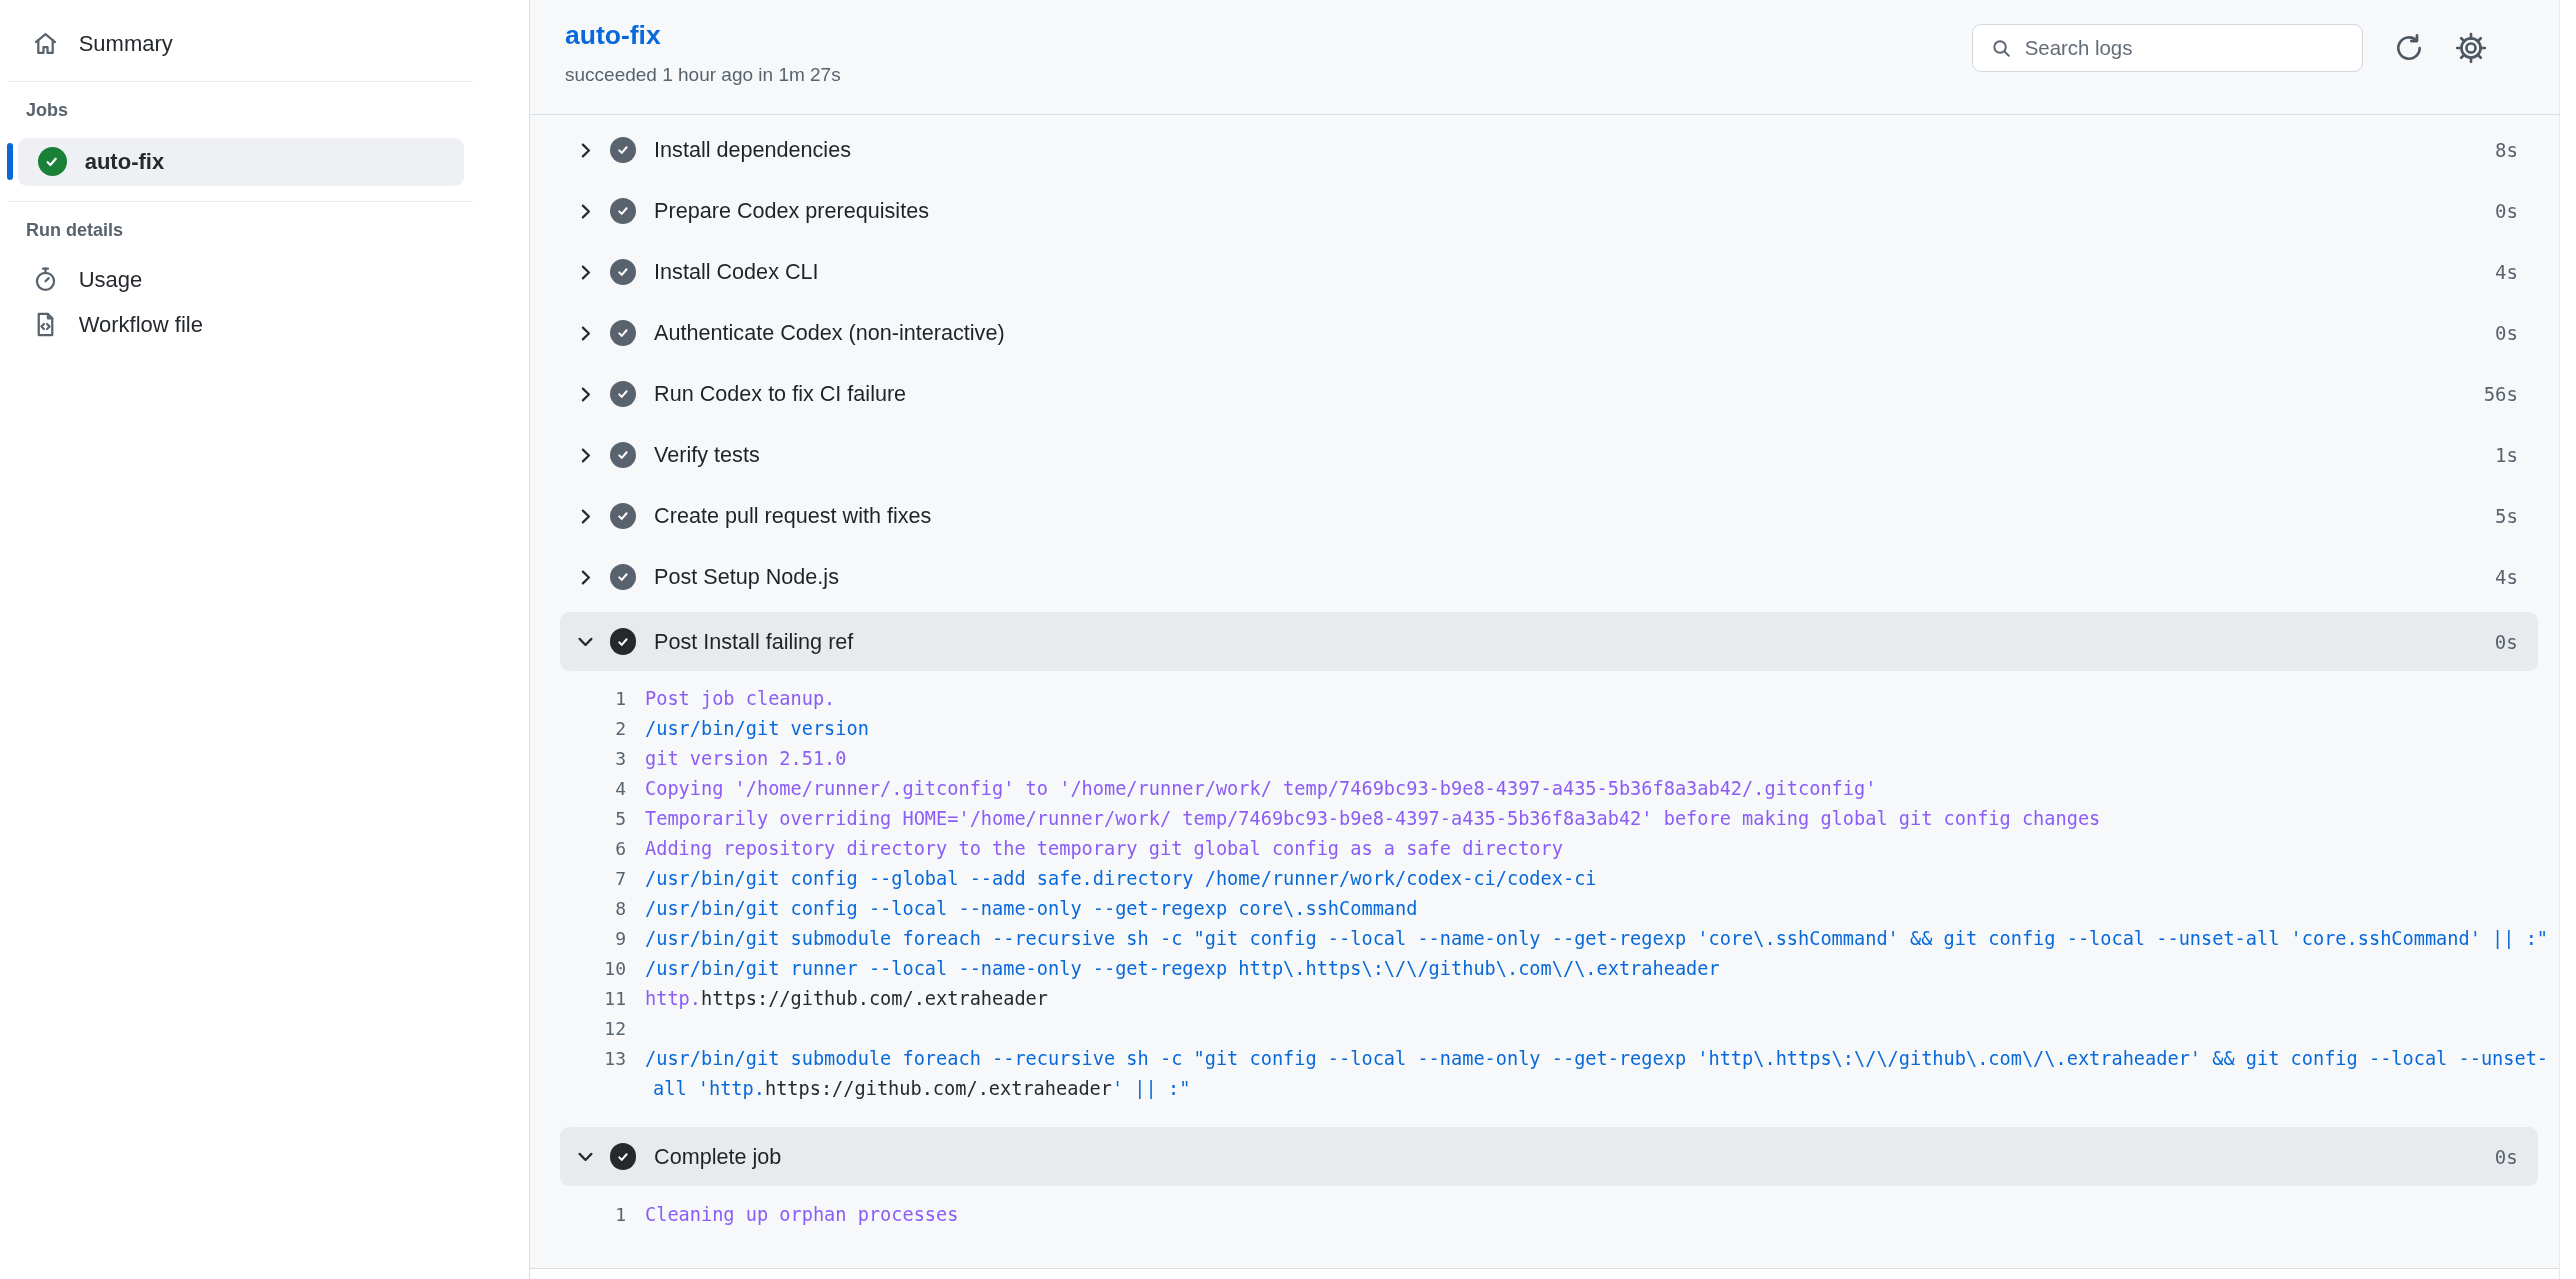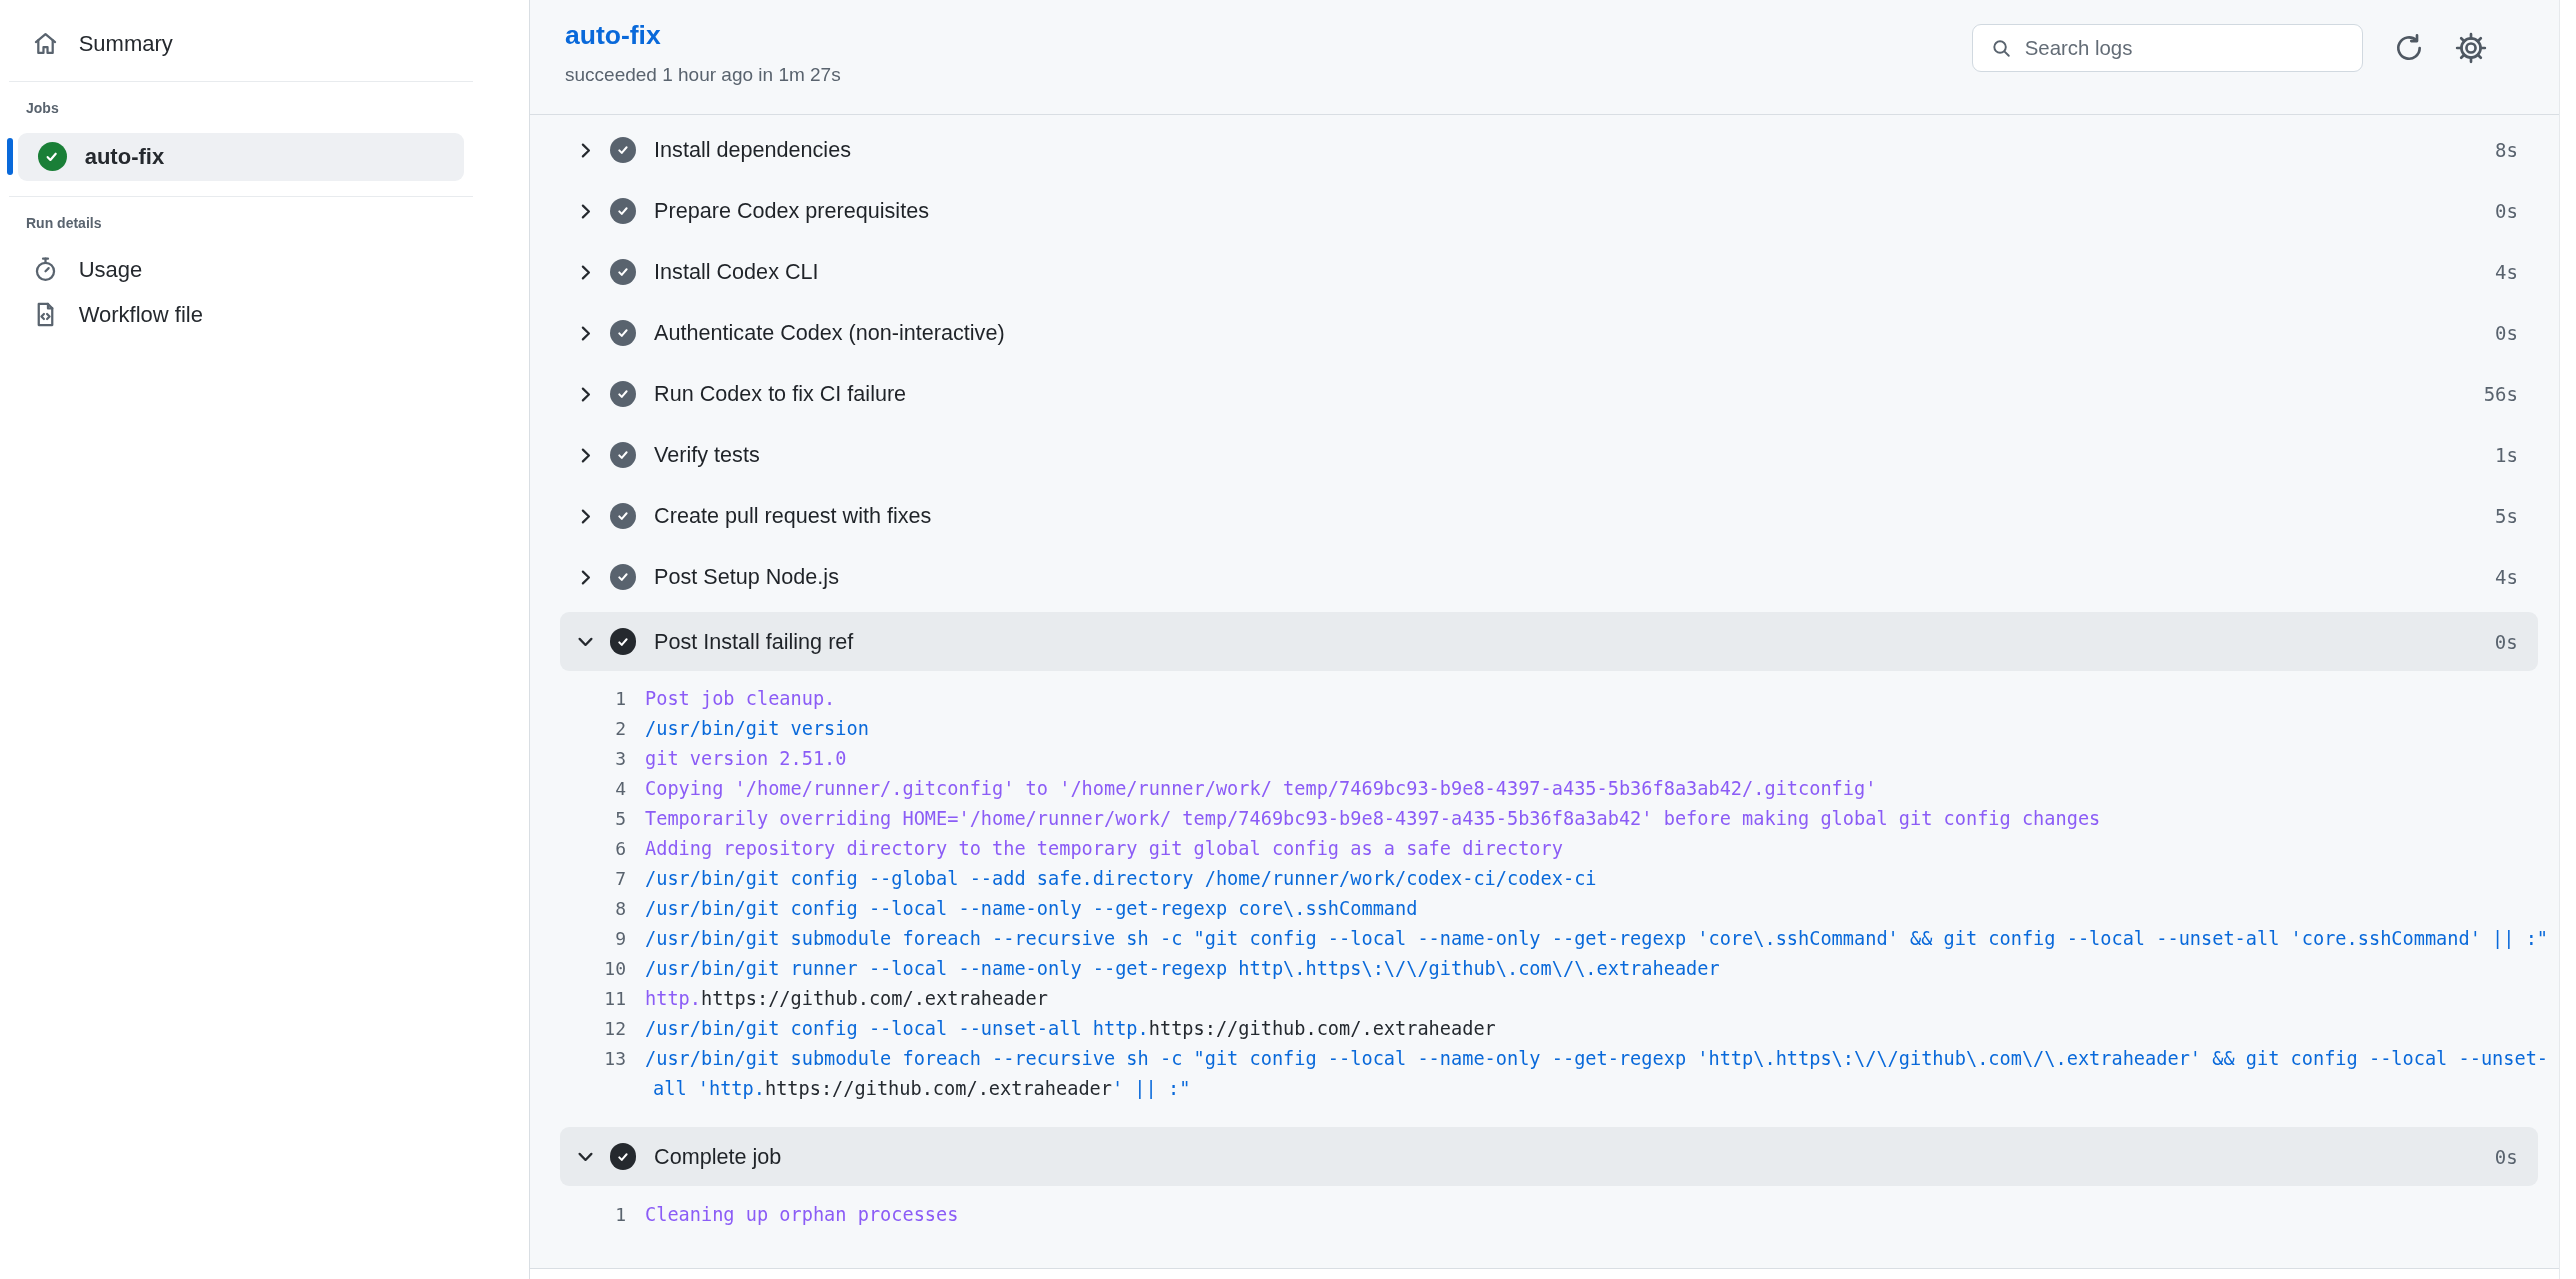--- a/index.html
+++ b/index.html
@@ -10,21 +10,21 @@
     color: #1f2328;
     -webkit-font-smoothing: antialiased;
   }
   .app { display: flex; width: 2570px; height: 1280px; }
 
   
   .sidebar { width: 530px; flex: none; background: #fff; border-right: 1.5px solid #d9dee3; padding-top: 21px; }
   .side-row { display: flex; align-items: center; gap: 19.7px; padding-left: 32px; height: 45px; font-size: 22px; color: #25292e; cursor: pointer; }
   .side-row svg { width: 27px; height: 27px; color: #59636e; flex: none; }
   .side-div { border: none; border-top: 1.5px solid #e8ebee; margin: 15px 56px 18px 9px; }
-  .side-sec { font-size: 14px; font-weight: 700; color: #59636e; padding-left: 26px; margin-bottom: 16.7px; }
+  .side-sec { font-size: 18px; font-weight: 700; color: #59636e; padding-left: 26px; margin-bottom: 16.7px; }
   .job-wrap { position: relative; margin: 0 65px 0 18px; }
   .job-accent { position: absolute; left: -10.6px; top: 5.3px; bottom: 5.3px; width: 6px; border-radius: 3.8px; background: #0969da; }
   .job-item { height: 48px; border-radius: 9px; background: #eef0f3; display: flex; align-items: center; gap: 18px; padding-left: 19.7px; font-size: 22px; font-weight: 700; color: #25292e; cursor: pointer; }
   .circ { border-radius: 50%; display: flex; align-items: center; justify-content: center; flex: none; }
   .circ svg { width: 60%; height: 60%; }
   .circ.green { width: 29px; height: 29px; background: #1a7f37; }
 
   
   .main { flex: 1; display: flex; flex-direction: column; background: #f6f8fa; position: relative; min-width: 0; }
   .scroll-gutter { position: absolute; top: 0; right: 0; width: 10.6px; height: 100%; background: #fff; border-left: 0.8px solid #e6e9ec; z-index: 5; }
@@ -337,21 +337,20 @@
             <div class="log-line">
     <span class="log-num">10</span>
     <span class="log-text"><span class="seg-cmd">/usr/bin/git runner --local --name-only --get-regexp http\.https\:\/\/github\.com\/\.extraheader</span></span>
   </div>
             <div class="log-line">
     <span class="log-num">11</span>
     <span class="log-text"><span class="seg-out">http.</span><span class="seg-link">https://github.com/.extraheader</span></span>
   </div>
             <div class="log-line">
     <span class="log-num">12</span>
-    <span class="log-text"><span class="seg-cmd">/usr/bin/git config --local --unset-all http.</span><span class="seg-link">https://github.com/.extraheader</span></span>
   </div>
             <div class="log-line">
     <span class="log-num">13</span>
     <span class="log-text"><span class="seg-cmd">/usr/bin/git submodule foreach --recursive sh -c "git config --local --name-only --get-regexp 'http\.https\:\/\/github\.com\/\.extraheader' &amp;&amp; git config --local --unset-</span></span>
   </div>
             <div class="log-line cont">
     <span class="log-num"></span>
     <span class="log-text"><span class="seg-cmd">all 'http.</span><span class="seg-link">https://github.com/.extraheader</span><span class="seg-cmd">' || :"</span></span>
   </div>
           </div>

